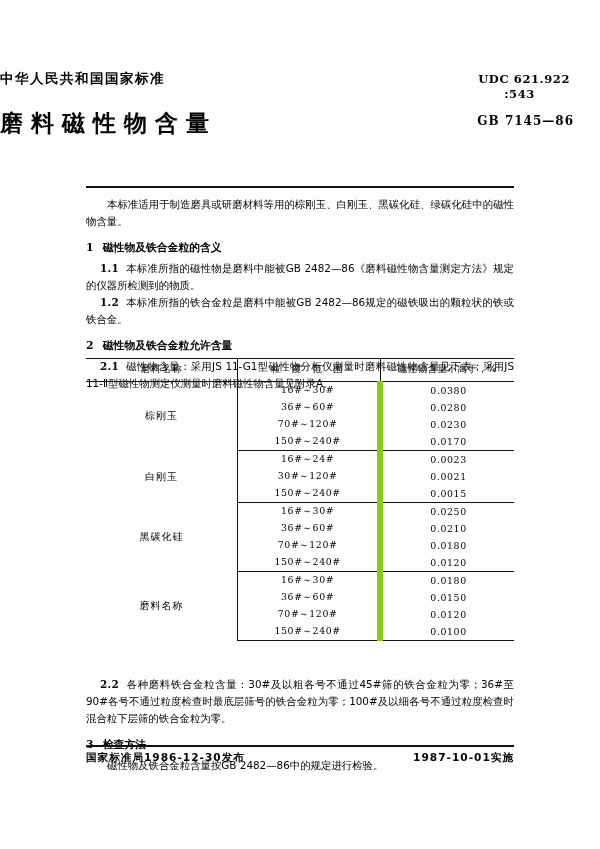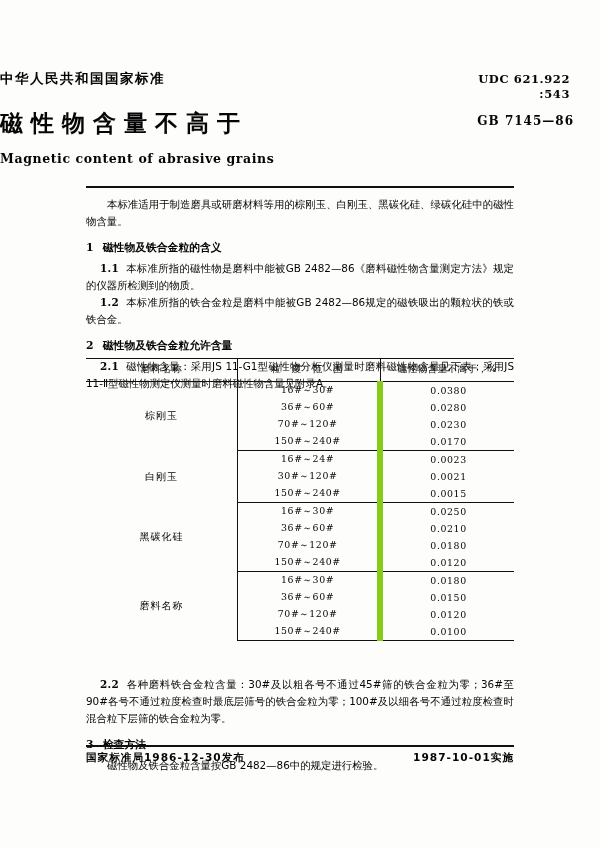--- a/index.html
+++ b/index.html
@@ -49,21 +49,21 @@
     font-family: "DejaVu Serif", "Liberation Serif", serif;
     font-size: 12.5px;
     font-weight: bold;
     letter-spacing: 0.6px;
     margin-top: 12px;
   }
   .udc-block {
     position: absolute;
     right: 30px;
     top: 10px;
-    text-align: right;
+    text-align: left;
     font-family: "DejaVu Serif", "Liberation Serif", serif;
     font-weight: bold;
     font-size: 11.5px;
     letter-spacing: 0.6px;
   }
   .udc-line2 {
     padding-left: 26px;
     margin-top: 1px;
   }
   .gb-no {
@@ -195,22 +195,21 @@
   .footer .right { float: right; }
 </style>
 </head>
 <body>
 
 <div class="page">
 
   <div class="header">
     <div class="hdr-center">
       <div class="std-org">中华人民共和国国家标准</div>
-      <div class="std-title">磁性物含量不高于</div>
-      <div class="std-title-en">Magnetic content of abrasive grains</div>
+      <div class="std-title">磨料磁性物含量</div>
     </div>
     <div class="udc-block">
       <div>UDC 621.922</div>
       <div class="udc-line2">:543</div>
     </div>
     <div class="gb-no">GB 7145—86</div>
   </div>
 
   <div class="rule-top"></div>
 

